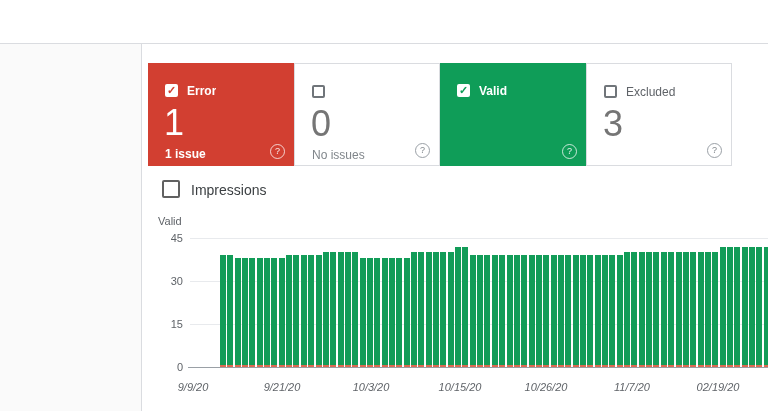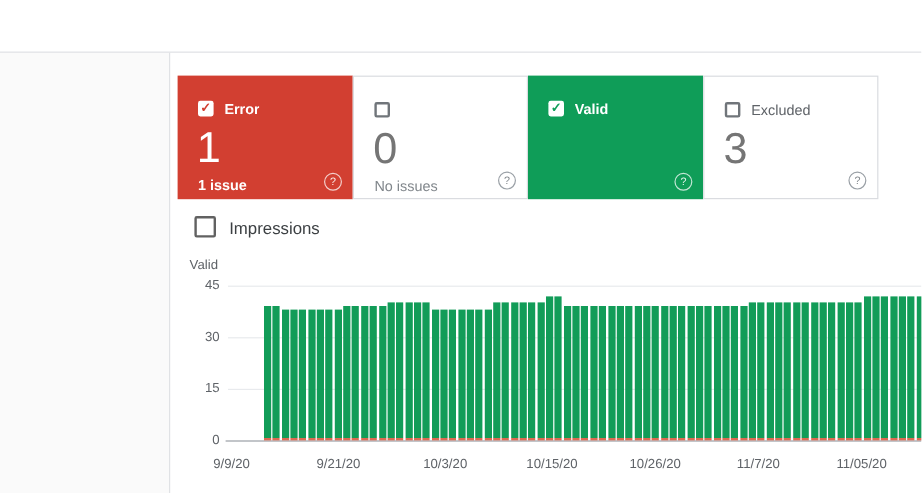--- a/index.html
+++ b/index.html
@@ -40,21 +40,21 @@
 
   
   .imp-box{position:absolute;left:162px;top:180px;width:14px;height:14px;border:2px solid #616161;border-radius:2px;background:#fff;cursor:pointer;}
   .imp-label{position:absolute;left:191px;top:182px;font-size:14px;color:#3c4043;}
 
   
   .ylabel{position:absolute;left:158px;top:215px;font-size:11px;color:#5f6368;}
   .gridline{position:absolute;left:190px;width:578px;height:1px;background:#e8eaed;}
   .gridline.base{left:188px;width:580px;background:#9aa0a6;}
   .ytick{position:absolute;left:148px;width:35px;text-align:right;font-size:11px;color:#5f6368;}
-  .xtick{position:absolute;top:381px;font-size:11px;color:#5f6368;transform:translateX(-50%);white-space:nowrap;}
+  .xtick{position:absolute;top:381px;font-size:11px;color:#5f6368;transform:translateX(-50%);white-space:nowrap;font-style:italic;}
   .bar{position:absolute;}
   .bar .seg-valid{position:absolute;left:0;top:0;width:100%;bottom:2px;}
   .bar .seg-error{position:absolute;left:0;bottom:0;width:100%;height:2px;}
 </style>
 </head>
 <body>
 
 <div id="screen">
 
   <div class="divider"></div>
@@ -401,16 +401,16 @@
       <div class="bar" style="left: 764px; width: 6px; top: 247px; height: 120px;">
         <div class="seg-valid" style="background: rgb(18, 156, 88);"></div>
         <div class="seg-error" style="background: rgb(221, 106, 82);"></div>
       </div>
       <span class="xtick" style="left: 193px;">9/9/20</span>
       <span class="xtick" style="left: 282px;">9/21/20</span>
       <span class="xtick" style="left: 371px;">10/3/20</span>
       <span class="xtick" style="left: 460px;">10/15/20</span>
       <span class="xtick" style="left: 546px;">10/26/20</span>
       <span class="xtick" style="left: 632px;">11/7/20</span>
-      <span class="xtick" style="left: 718px;">11/05/20</span>
+      <span class="xtick" style="left: 718px;">02/19/20</span>
     </div>
 
 </div>
 
 </body></html>

